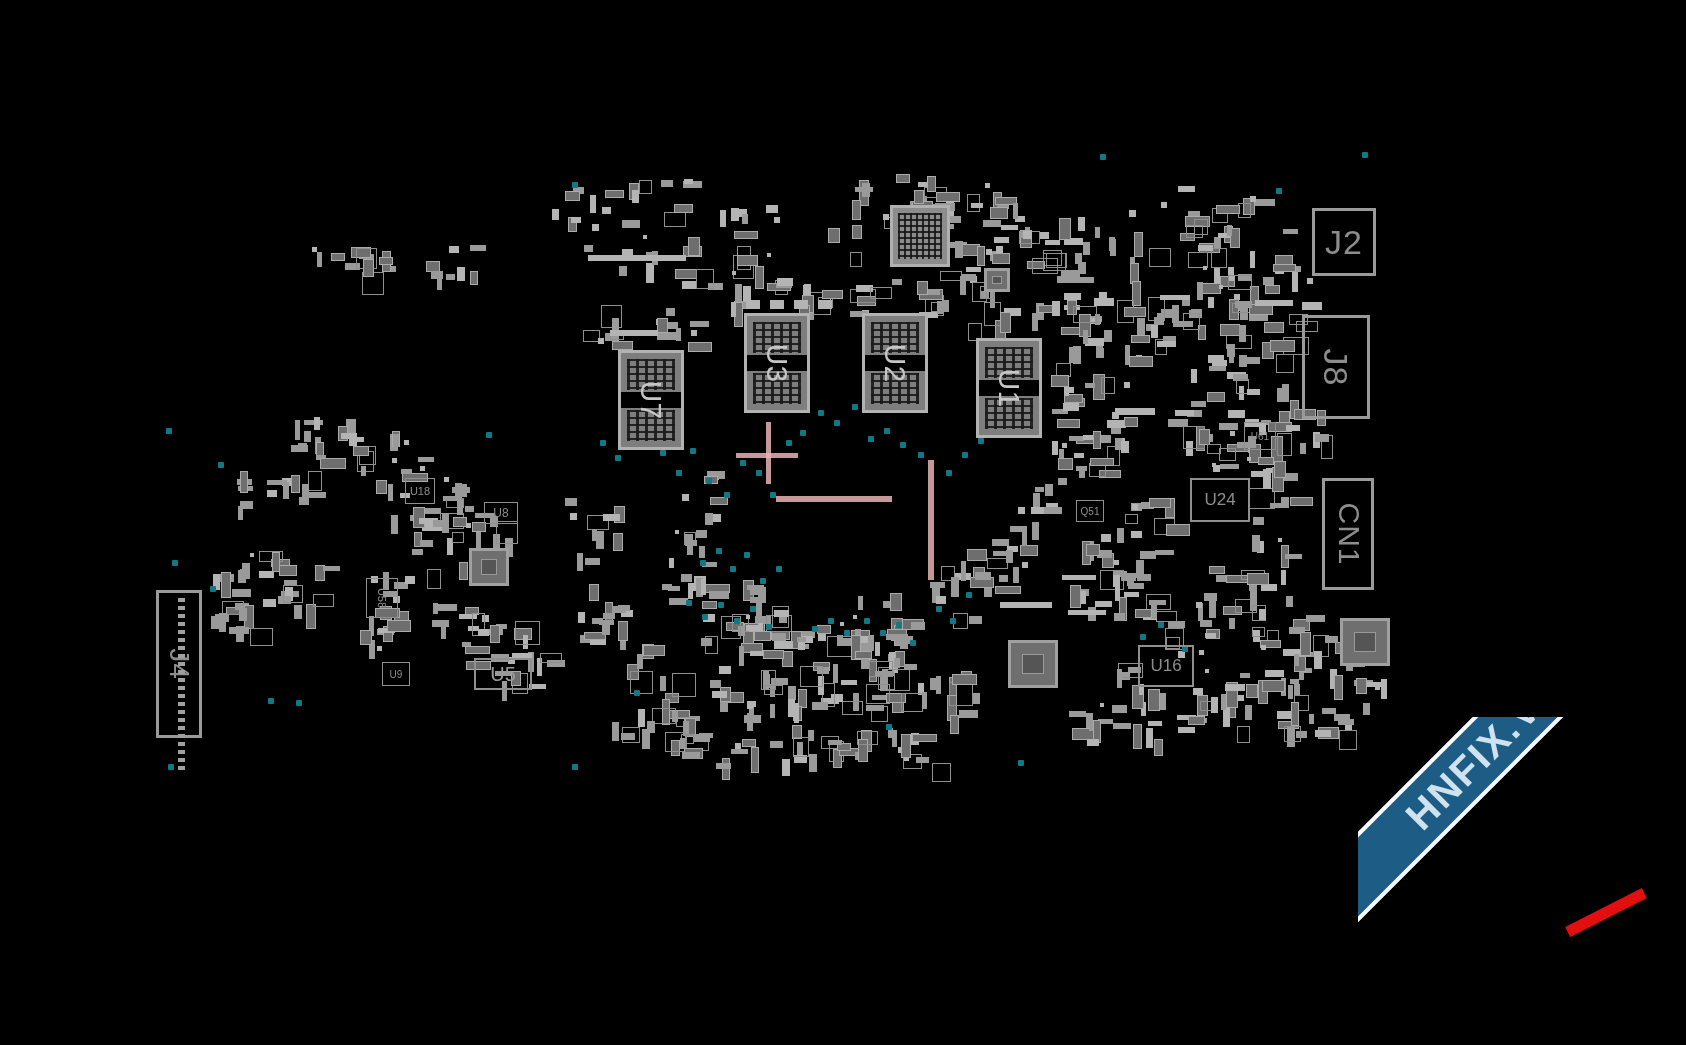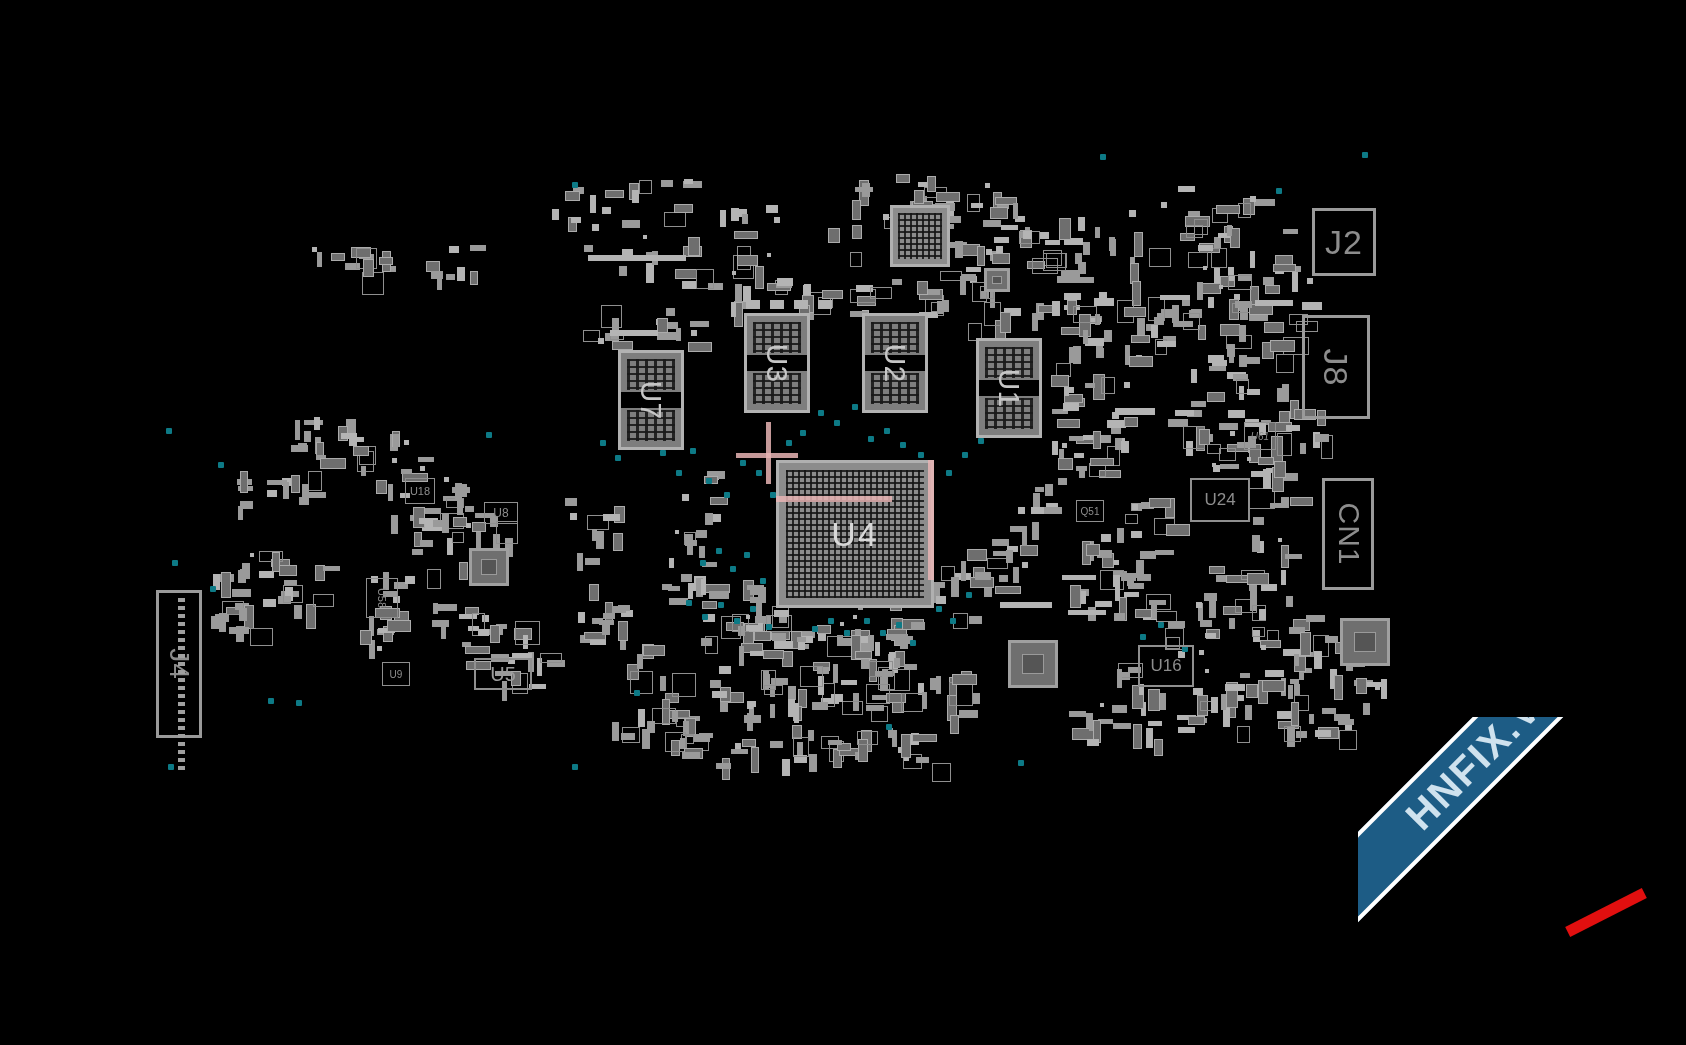--- a/index.html
+++ b/index.html
@@ -1235,24 +1235,20 @@
       <i style="width: 7px; height: 4px;"></i>
       <i style="width: 7px; height: 4px;"></i>
       <i style="width: 7px; height: 4px;"></i>
       <i style="width: 7px; height: 4px;"></i>
       <i style="width: 7px; height: 4px;"></i>
       <i style="width: 7px; height: 4px;"></i>
       <i style="width: 7px; height: 4px;"></i>
       <i style="width: 7px; height: 4px;"></i>
     </div>
 
-  <div class="bga" style="left:776px;top:460px;width:158px;height:148px;">
-    <div class="grid"></div>
-    <div class="nm">U4</div>
-  </div>
 
   <div class="dram" style="left:744px;top:313px;width:66px;height:100px;">
     <div class="field t"></div>
     <div class="bar"></div>
     <div class="field b"></div>
     <div class="nm">
         <span>U3</span>
       </div>
   </div>
   <div class="dram" style="left:862px;top:313px;width:66px;height:100px;">
@@ -1302,21 +1298,21 @@
   <div class="outl thin" style="left:405px;top:478px;width:30px;height:26px;display:flex;align-items:center;justify-content:center;">
     <span style="color:#8d8d8d;font-size:11px;">U18</span>
   </div>
   <div class="outl thin" style="left:382px;top:662px;width:28px;height:24px;display:flex;align-items:center;justify-content:center;">
     <span style="color:#8d8d8d;font-size:10px;">U9</span>
   </div>
   <div class="outl thin" style="left:1076px;top:500px;width:28px;height:22px;display:flex;align-items:center;justify-content:center;">
     <span style="color:#8d8d8d;font-size:10px;">Q51</span>
   </div>
   <div class="outl thin" style="left:1244px;top:422px;width:32px;height:28px;display:flex;align-items:center;justify-content:center;">
-    <span style="color:#8d8d8d;font-size:10px;font-style:italic;">U61</span>
+    <span style="color:#8d8d8d;font-size:10px;">U61</span>
   </div>
 
   <div class="qfn" style="left:984px;top:268px;width:26px;height:24px;"></div>
   <div class="qfn" style="left:1008px;top:640px;width:50px;height:48px;"></div>
   <div class="qfn" style="left:469px;top:548px;width:40px;height:38px;"></div>
   <div class="qfn" style="left:1340px;top:618px;width:50px;height:48px;"></div>
 
   <div class="chair" style="left:766px;top:422px;width:5px;height:62px;"></div>
   <div class="chair" style="left:736px;top:453px;width:62px;height:5px;"></div>
   <div class="chair" style="left:776px;top:496px;width:116px;height:6px;"></div>

